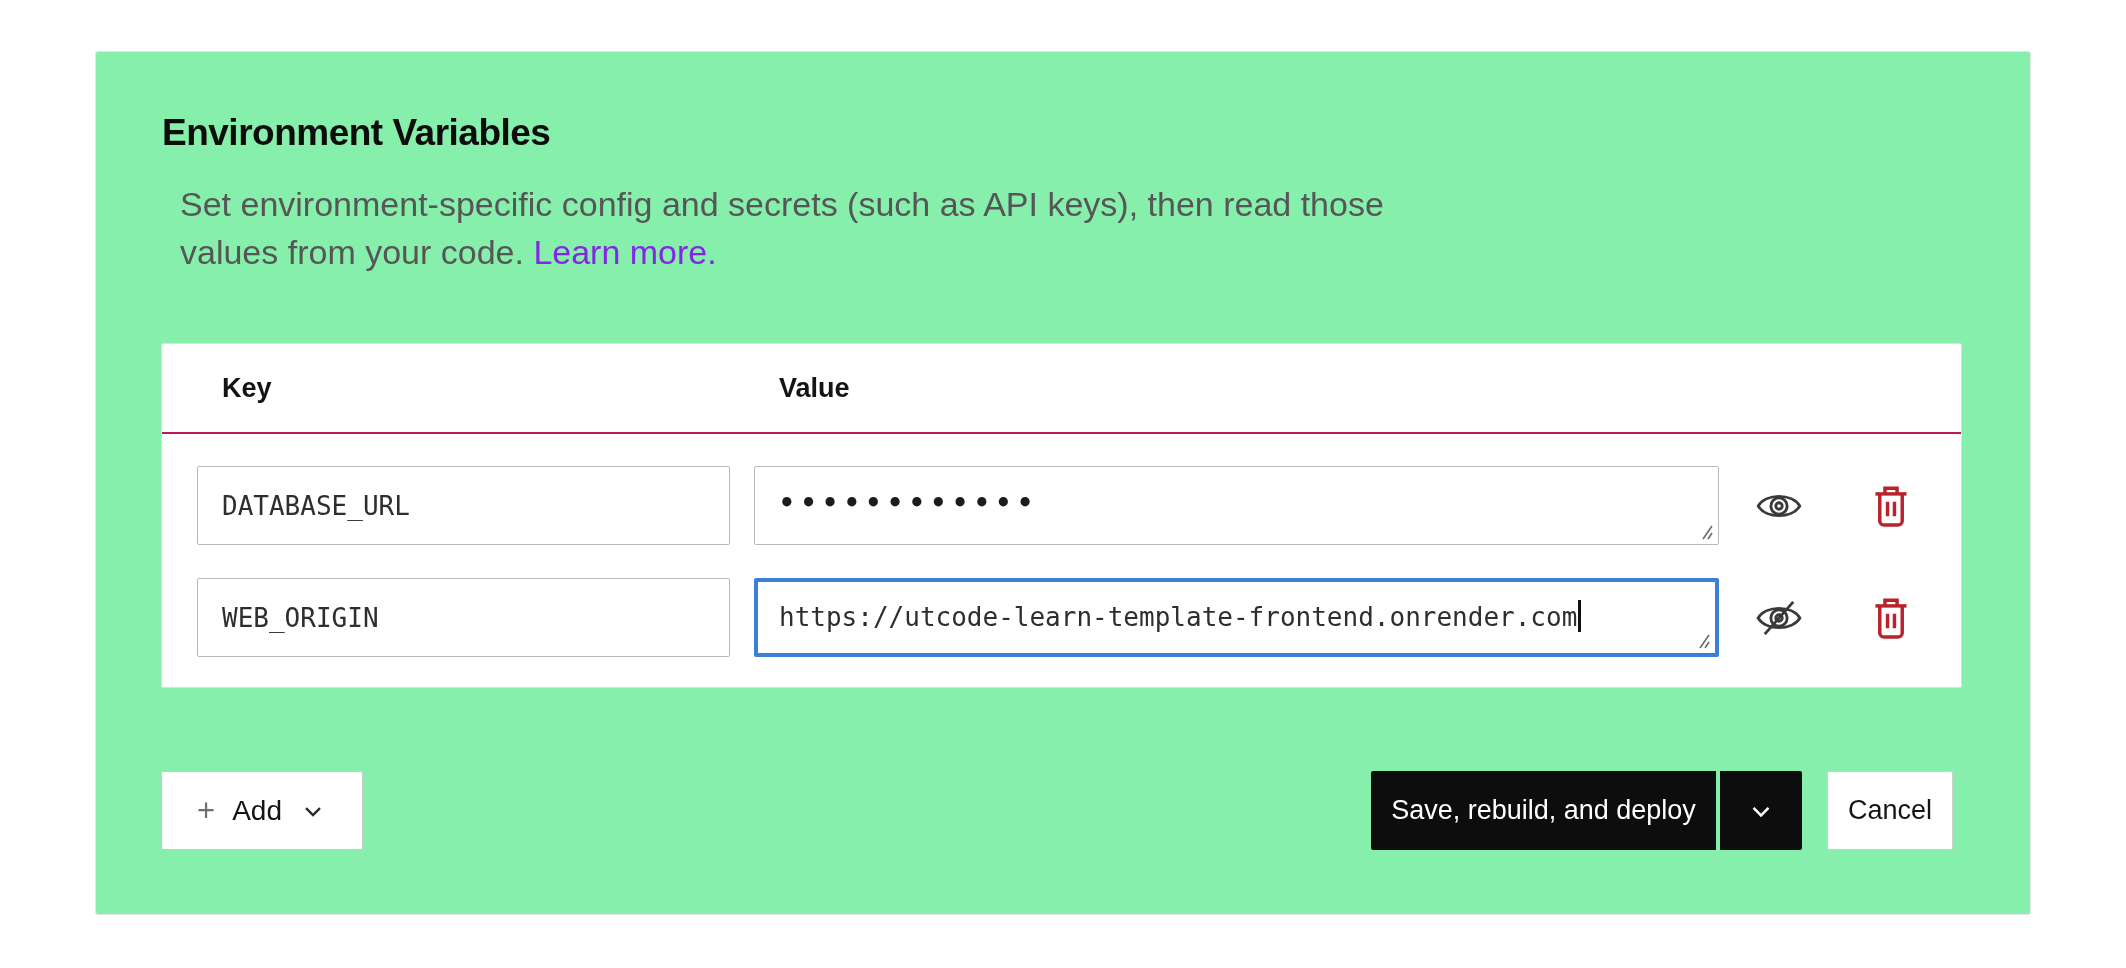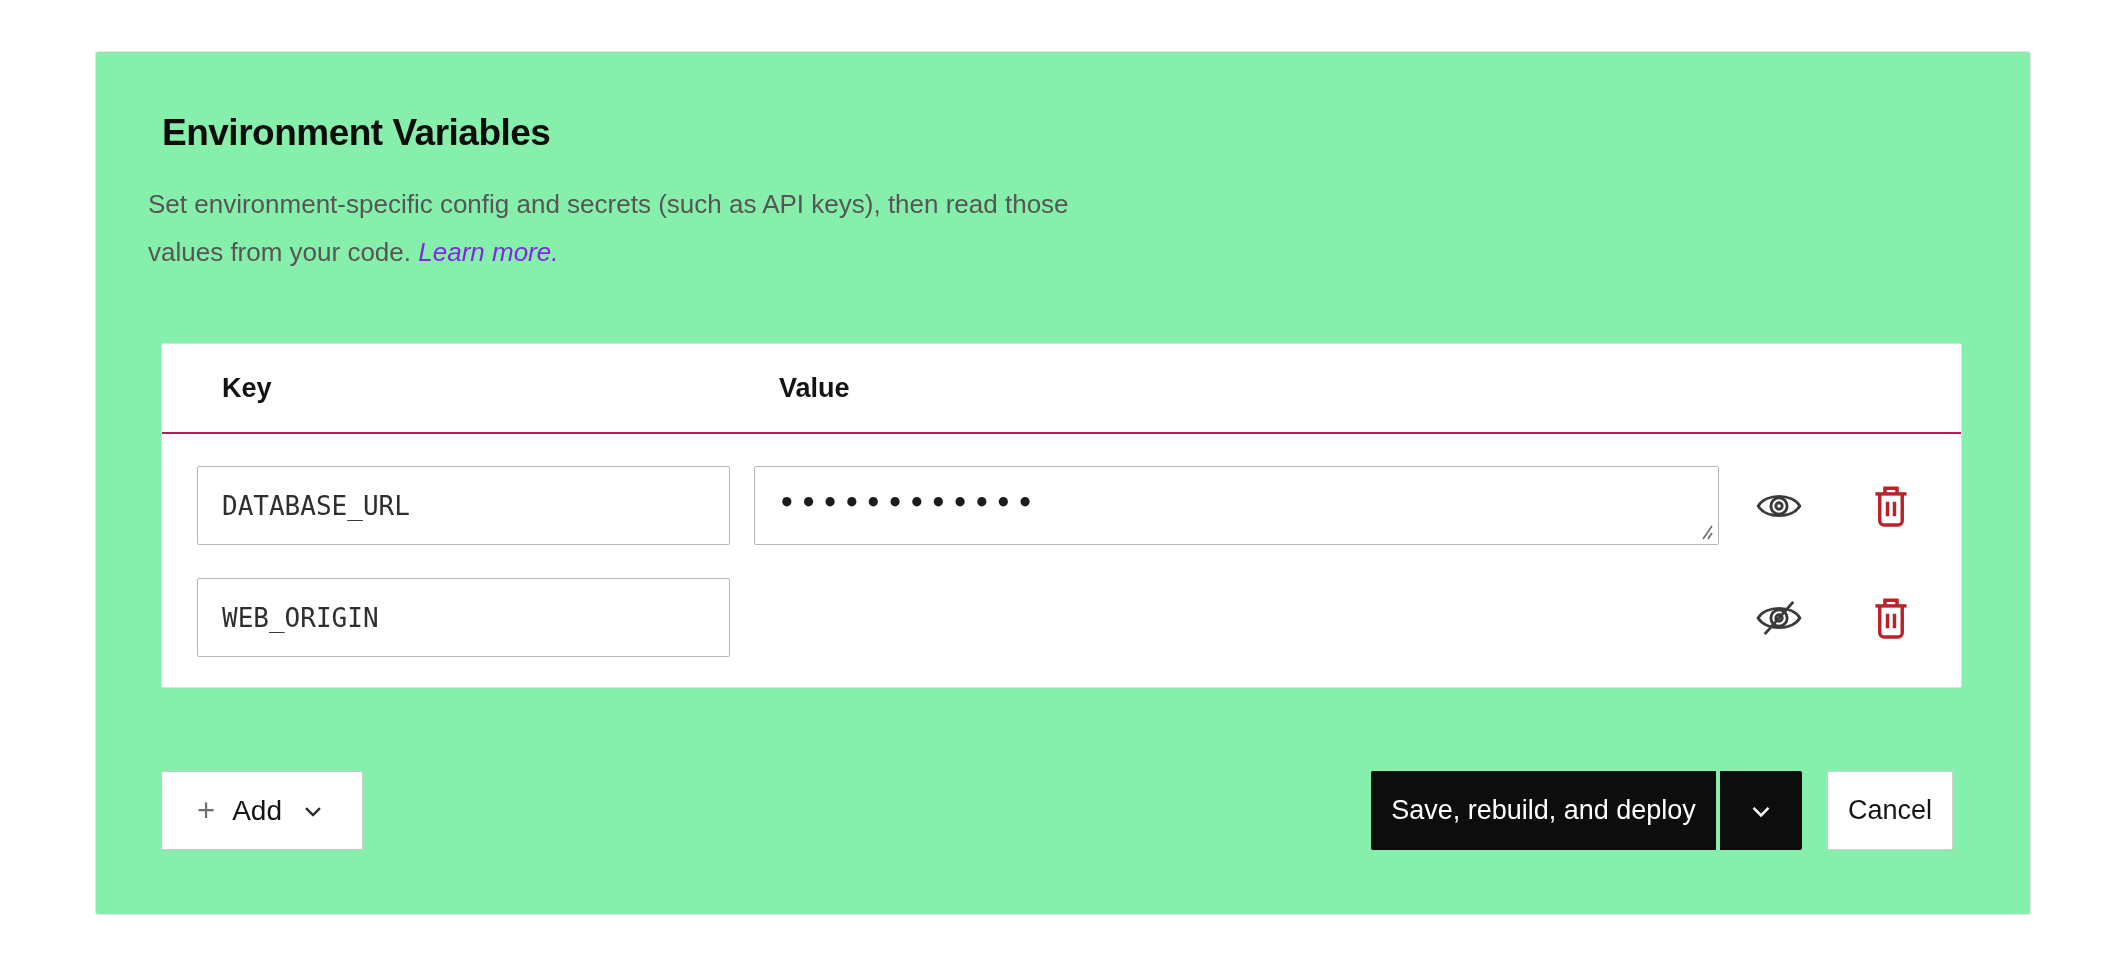--- a/index.html
+++ b/index.html
@@ -9,24 +9,24 @@
   }
   .card{
     position:absolute;left:95px;top:51px;width:1936px;height:864px;
     background:#86efac;border:1px solid #e4e4e4;border-radius:3px;box-sizing:border-box;
   }
   .panel-title{
     position:absolute;left:66px;top:60px;margin:0;
     font-size:37px;font-weight:700;letter-spacing:-0.5px;color:#0d0d0d;
   }
   .panel-desc{
-    position:absolute;left:52px;top:128px;
-    font-size:26px;line-height:48px;color:#565656;
+    position:absolute;left:84px;top:128px;
+    font-size:34px;line-height:48px;color:#565656;
   }
-  .learn-more{color:var(--link_purple,#8327e3);text-decoration:none;cursor:pointer;font-style:italic;}
+  .learn-more{color:var(--link_purple,#8327e3);text-decoration:none;cursor:pointer;}
 
   
   .env-table{
     position:absolute;left:65px;top:291px;width:1801px;height:345px;
     border:1px solid #dedede;border-radius:2px;box-sizing:border-box;background:#fff;
   }
   .env-table-header{
     position:absolute;left:0;top:0;right:0;height:88px;
     border-bottom:2px solid #be185d;
   }
@@ -121,20 +121,28 @@
         <svg width="38" height="44" viewBox="0 0 22 25">
           <path d="M2 5.5 H20" stroke="var(--danger_red,#b7222c)" stroke-width="2" fill="none"></path>
           <path d="M7.5 5.5 V2.2 H14.5 V5.5" stroke="var(--danger_red,#b7222c)" stroke-width="2" fill="none"></path>
           <path d="M4.5 5.5 V21 C4.5 22.4 5.6 23.5 7 23.5 H15 C16.4 23.5 17.5 22.4 17.5 21 V5.5" stroke="var(--danger_red,#b7222c)" stroke-width="2" fill="none"></path>
           <path d="M9 10 V18.5 M13 10 V18.5" stroke="var(--danger_red,#b7222c)" stroke-width="2" fill="none"></path>
         </svg>
       </span>
     </button>
 
     <input class="key-input row2" readonly="" value="WEB_ORIGIN" style="">
+    <div class="value-box row2 focused">
+      <span>https://utcode-learn-template-frontend.onrender.com</span><span class="caret"></span>
+      <span class="resize-handle">
+        <svg width="16" height="16" viewBox="0 0 16 16">
+          <path d="M5 15 L14 2 M10 15 L14 9" stroke="#6b6b6b" stroke-width="1.6" fill="none"></path>
+        </svg>
+      </span>
+    </div>
     <button class="icon-btn visibility r2">
       <span>
         <svg width="46" height="38" viewBox="0 0 24 20">
           <path d="M1 10 C5 3.2 19 3.2 23 10 C19 16.8 5 16.8 1 10 Z" fill="none" stroke="#3a3a3a" stroke-width="1.5"></path>
           <circle cx="12" cy="10" r="4.3" fill="none" stroke="#3a3a3a" stroke-width="1.5"></circle>
           <circle cx="12" cy="10" r="1.7" fill="none" stroke="#3a3a3a" stroke-width="1.5"></circle>
           <path d="M4.5 18.5 L19.5 1.5" stroke="#3a3a3a" stroke-width="1.5" fill="none"></path>
         </svg>
       </span>
     </button>

